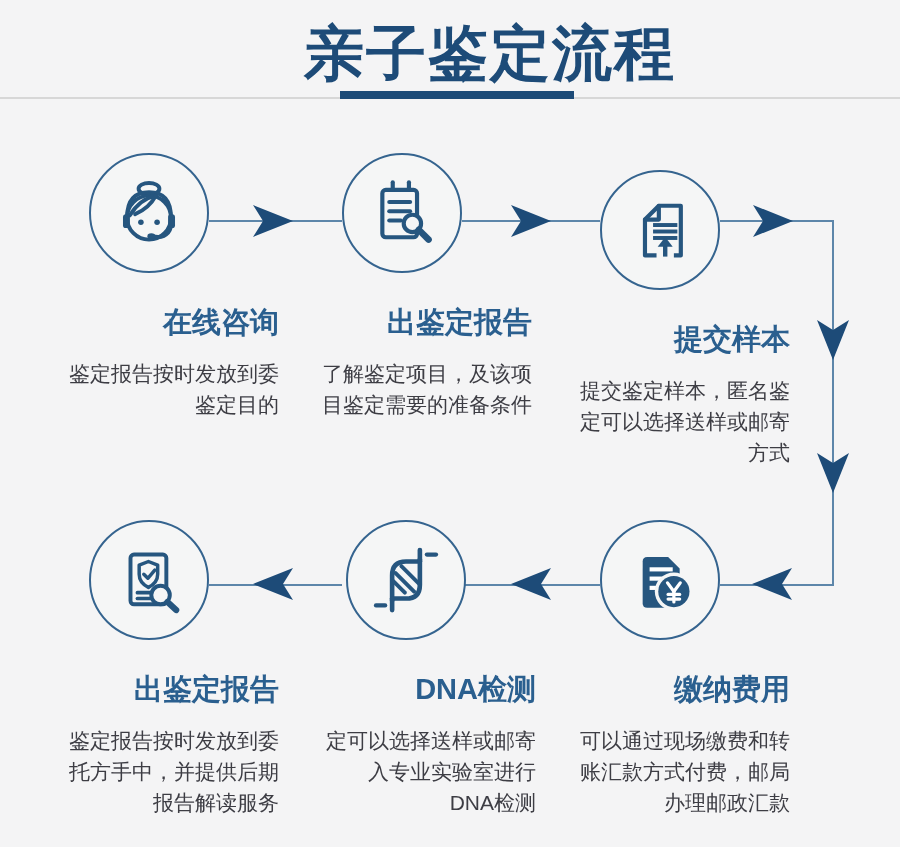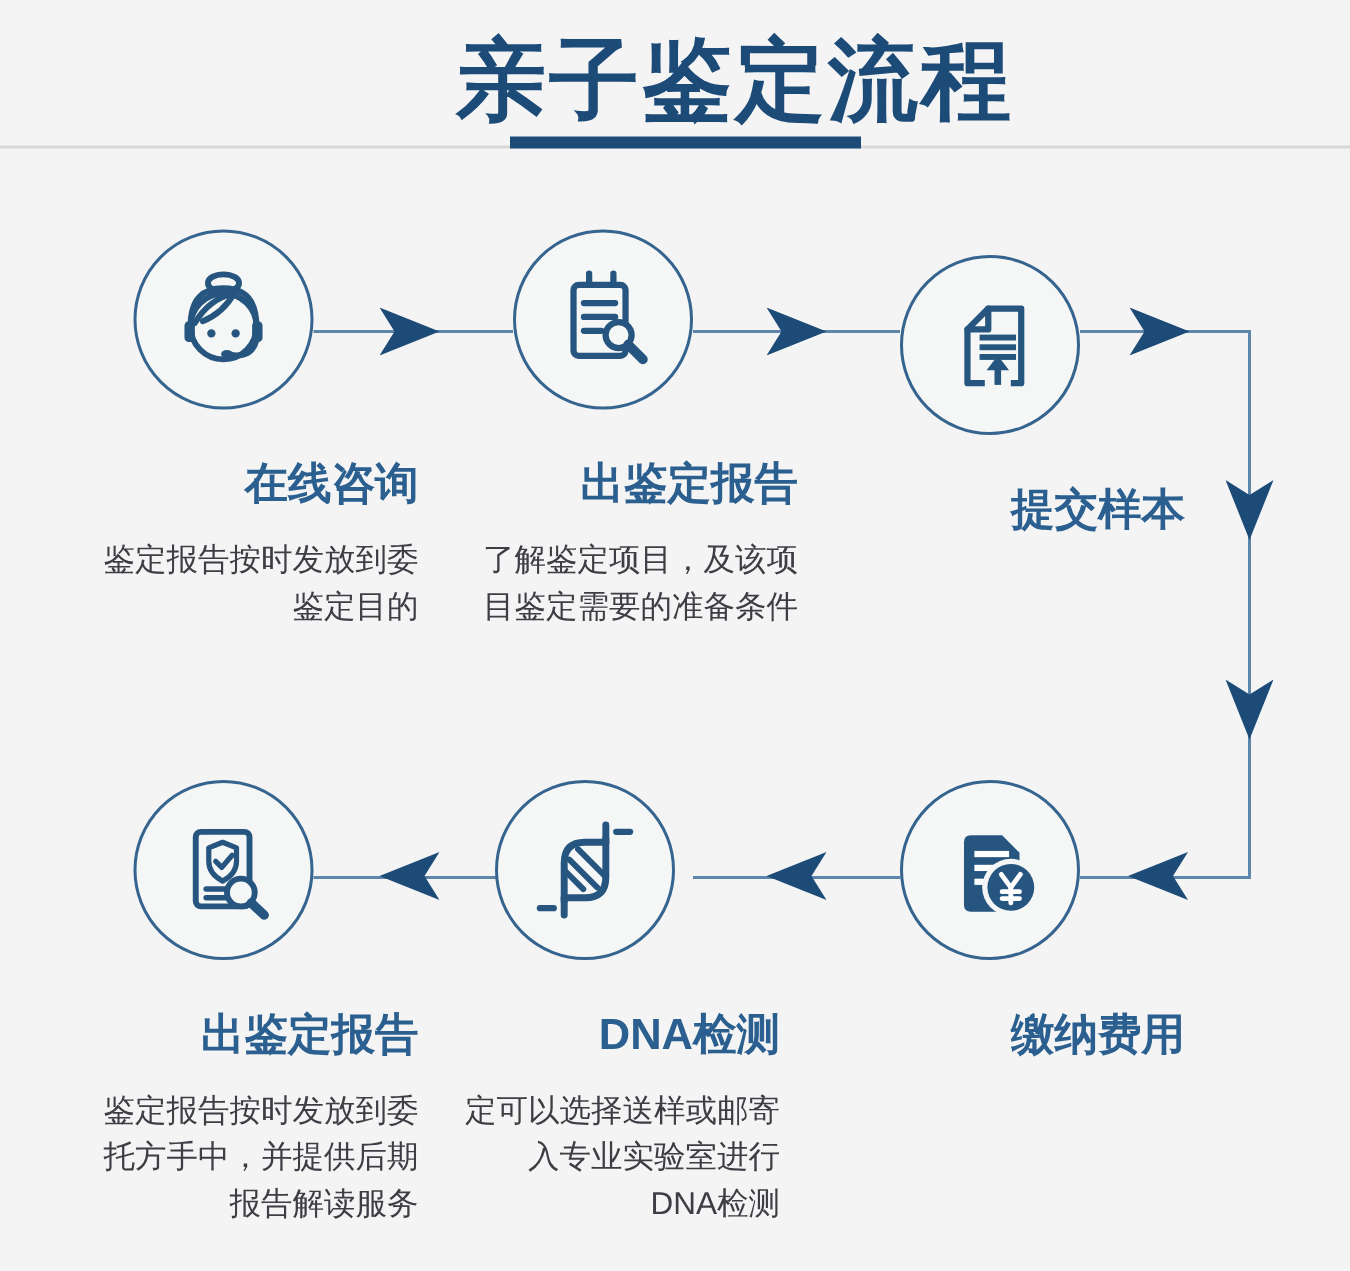--- a/index.html
+++ b/index.html
@@ -117,41 +117,44 @@
         <path d="M31,11 V23 H19"></path>
         <rect x="26" y="26" width="21" height="3.4" fill="#26567f" stroke="none"></rect>
         <rect x="26" y="31.6" width="21" height="3.4" fill="#26567f" stroke="none"></rect>
         <rect x="26" y="37.2" width="21" height="3.4" fill="#26567f" stroke="none"></rect>
         <rect x="29" y="50" width="15" height="8" fill="#f5f6f6" stroke="none"></rect>
         <rect x="34.6" y="45" width="3.8" height="10" fill="#26567f" stroke="none"></rect>
         <polygon points="36.5,38 30,46.5 43,46.5" fill="#26567f" stroke="none"></polygon>
       </svg>
     </div>
     <div class="step-title">提交样本</div>
+    <div class="step-desc">提交鉴定样本，匿名鉴
+定可以选择送样或邮寄
+方式</div>
   </div>
 
   <div class="step" style="left:19px;top:520px;">
     <div class="circle">
       <svg class="icon" width="74" height="74" viewBox="0 0 64 64" fill="none" stroke="#26567f" stroke-width="3.4" stroke-linecap="round" stroke-linejoin="round">
         <rect x="16" y="10" width="31" height="43" rx="3"></rect>
         <path d="M31.5,16 L39.5,19.2 V27 C39.5,33 35.8,36.2 31.5,38.4 C27.2,36.2 23.5,33 23.5,27 V19.2 Z" stroke-width="3"></path>
         <path d="M27.5,27 L31,30.5 L37,23.5" stroke-width="3"></path>
         <path d="M22,43 H34" stroke-width="3.2"></path>
         <path d="M22,48 H34" stroke-width="3.2"></path>
         <circle cx="42" cy="45" r="8" fill="#f5f6f6"></circle>
         <path d="M48,51 L55.5,58" stroke-width="5.4"></path>
       </svg>
     </div>
     <div class="step-title">出鉴定报告</div>
     <div class="step-desc">鉴定报告按时发放到委
 托方手中，并提供后期
 报告解读服务</div>
   </div>
 
-  <div class="step" style="left:260px;top:520px;">
+  <div class="step" style="left:276px;top:520px;">
     <div class="circle">
       <svg class="icon" width="74" height="74" viewBox="0 0 64 64" fill="none" stroke="#26567f" stroke-width="4" stroke-linecap="round" stroke-linejoin="round">
         <path d="M20,50 V28 C20,20 24,16 32,16 H44"></path>
         <path d="M44,16 V6"></path>
         <path d="M50,10 H58" stroke-width="3.6"></path>
         <path d="M44,14 V36 C44,44 40,48 32,48 H20"></path>
         <path d="M20,48 V58"></path>
         <path d="M6,54 H14" stroke-width="3.6"></path>
         <path d="M28,20 L44,36" stroke-width="3.4"></path>
         <path d="M23,26 L39,42" stroke-width="3.4"></path>
@@ -176,15 +179,18 @@
         <g stroke="#ffffff" stroke-width="2.8" stroke-linecap="round" fill="none">
           <path d="M38.5,34.5 L44,42"></path>
           <path d="M49.5,34.5 L44,42"></path>
           <path d="M44,42 V51"></path>
           <path d="M39,44.5 H49"></path>
           <path d="M39,48.5 H49"></path>
         </g>
       </svg>
     </div>
     <div class="step-title">缴纳费用</div>
+    <div class="step-desc">可以通过现场缴费和转
+账汇款方式付费，邮局
+办理邮政汇款</div>
   </div>
 
 </div>
 
 </body></html>

